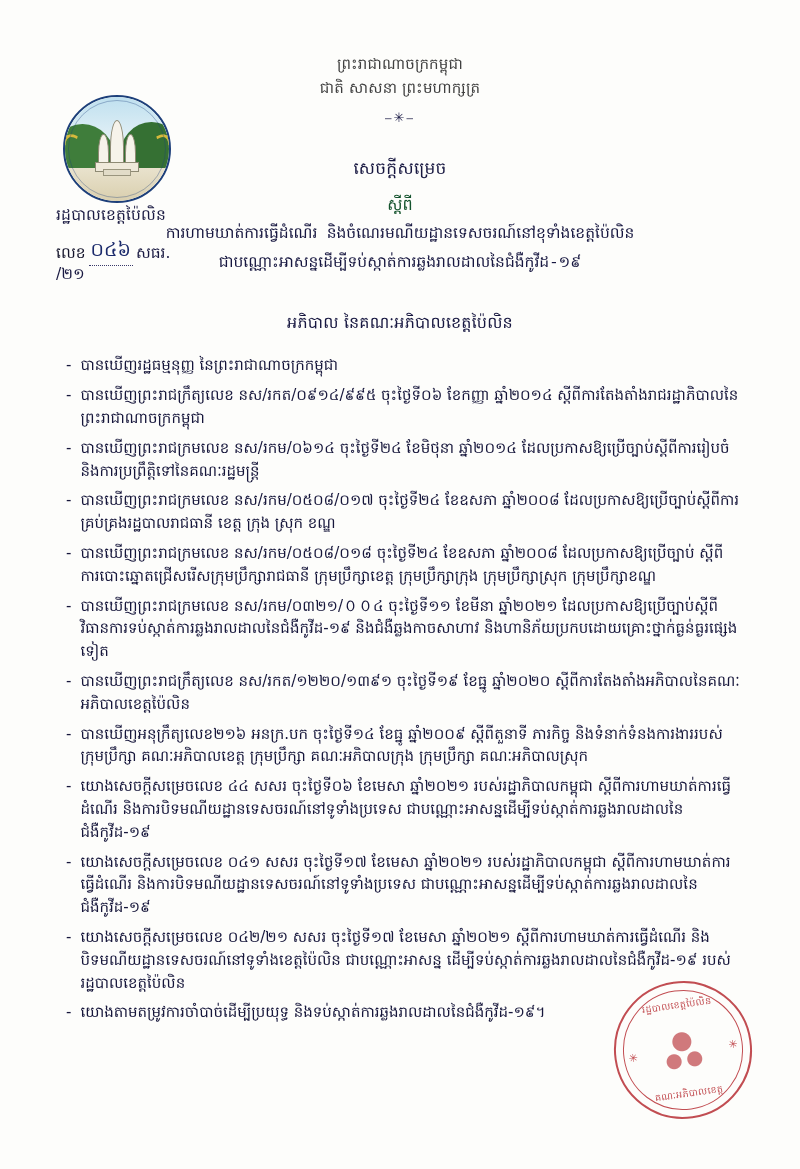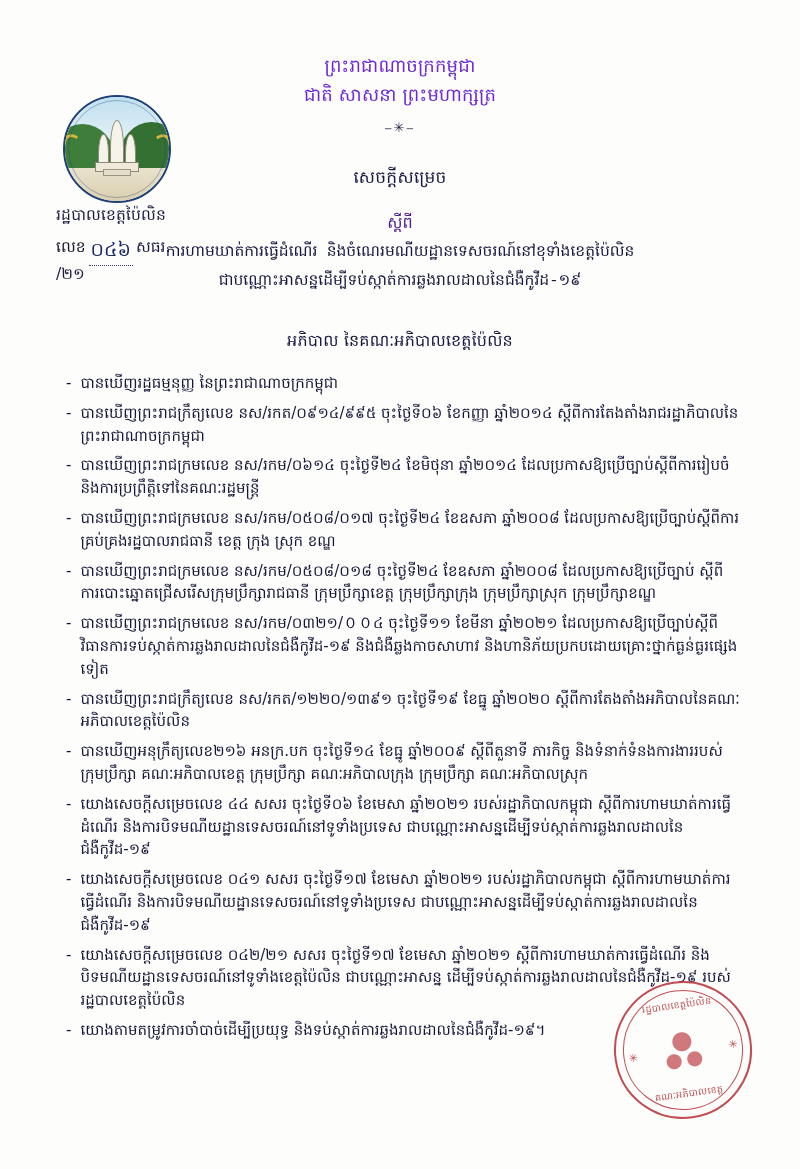--- a/index.html
+++ b/index.html
@@ -22,23 +22,23 @@
     background: #fdfdfb;
   }
 
   
   .national-header {
     padding-top: 52px;
     text-align: center;
     line-height: 1.6;
   }
   .national-header .line {
-    font-size: 18px;
+    font-size: 15px;
     letter-spacing: 0.2px;
-    color: #6d28d9;
+    color: #404040;
   }
   .divider-glyph {
     margin-top: 8px;
     text-align: center;
     font-size: 13px;
     color: #20204a;
     letter-spacing: 2px;
   }
 
   
@@ -149,21 +149,21 @@
   }
   .gov-name {
     font-size: 15.5px;
     color: #1a1a42;
     letter-spacing: 0.2px;
   }
   .num-row {
     margin-top: 9px;
     font-size: 15.5px;
     display: flex;
-    align-items: flex-start;
+    align-items: flex-end;
     gap: 3px;
     position: relative;
   }
   .num-handwritten {
     font-family: "DejaVu Serif", "Liberation Serif", serif;
     font-size: 19px;
     color: #1b2a6b;
     border-bottom: 1.5px dotted #3a3a6a;
     padding: 0 2px;
   }
@@ -183,22 +183,22 @@
     text-align: center;
     line-height: 1.62;
   }
   .title-main {
     font-size: 17px;
     color: #171740;
     letter-spacing: 0.3px;
   }
   .title-sub {
     font-size: 16px;
-    color: #4c1d95;
-    margin-top: 18px;
+    color: #14532d;
+    margin-top: 10px;
   }
   .subject-line {
     font-size: 15.5px;
     color: #171740;
     margin-top: 4px;
     font-family: Liberation Mono, monospace;
   }
   .authority-line {
     text-align: center;
     font-size: 16px;

